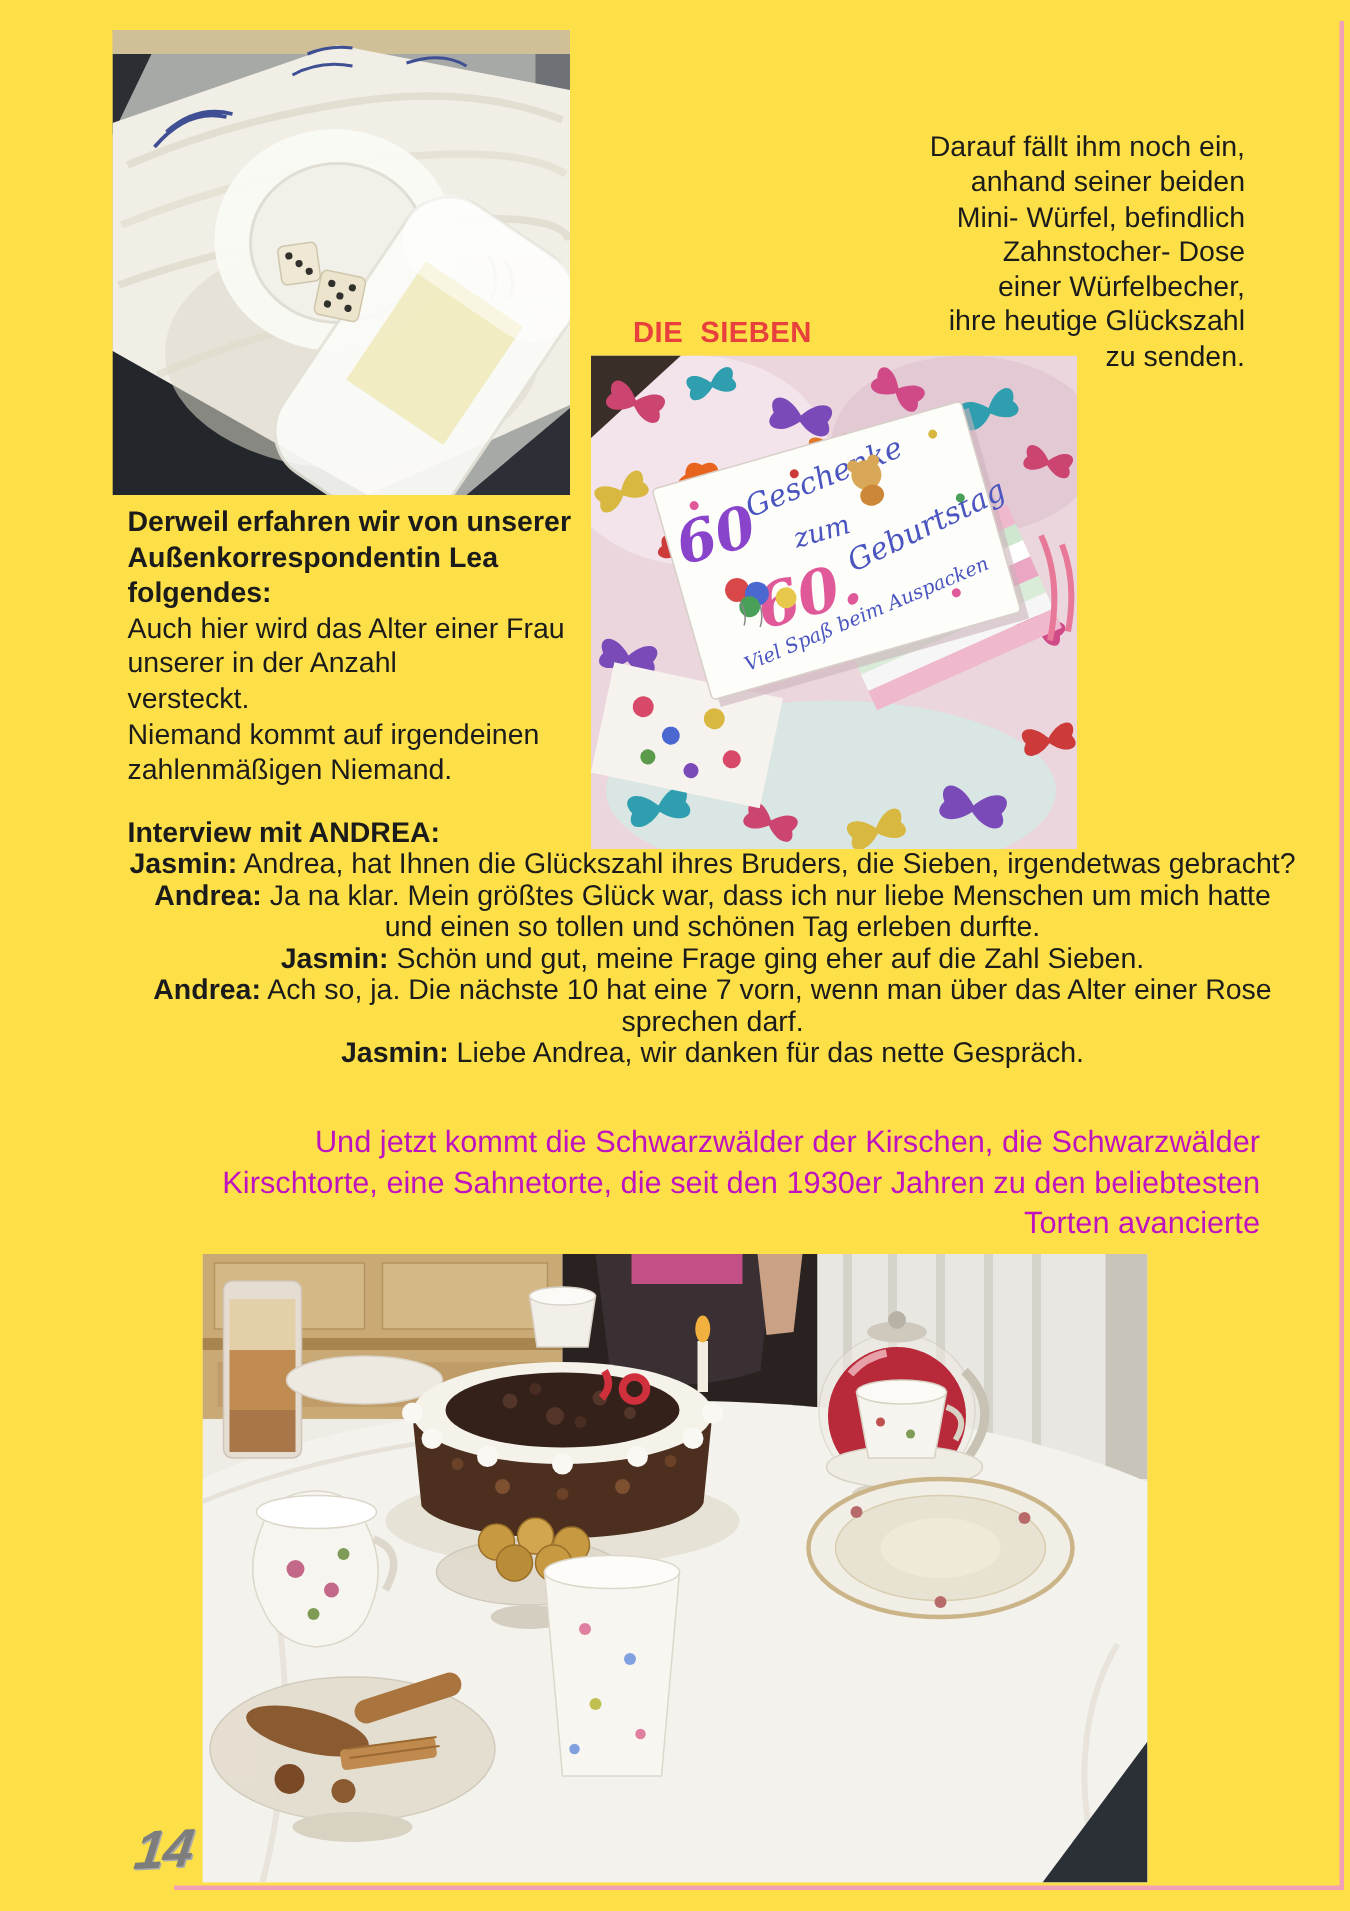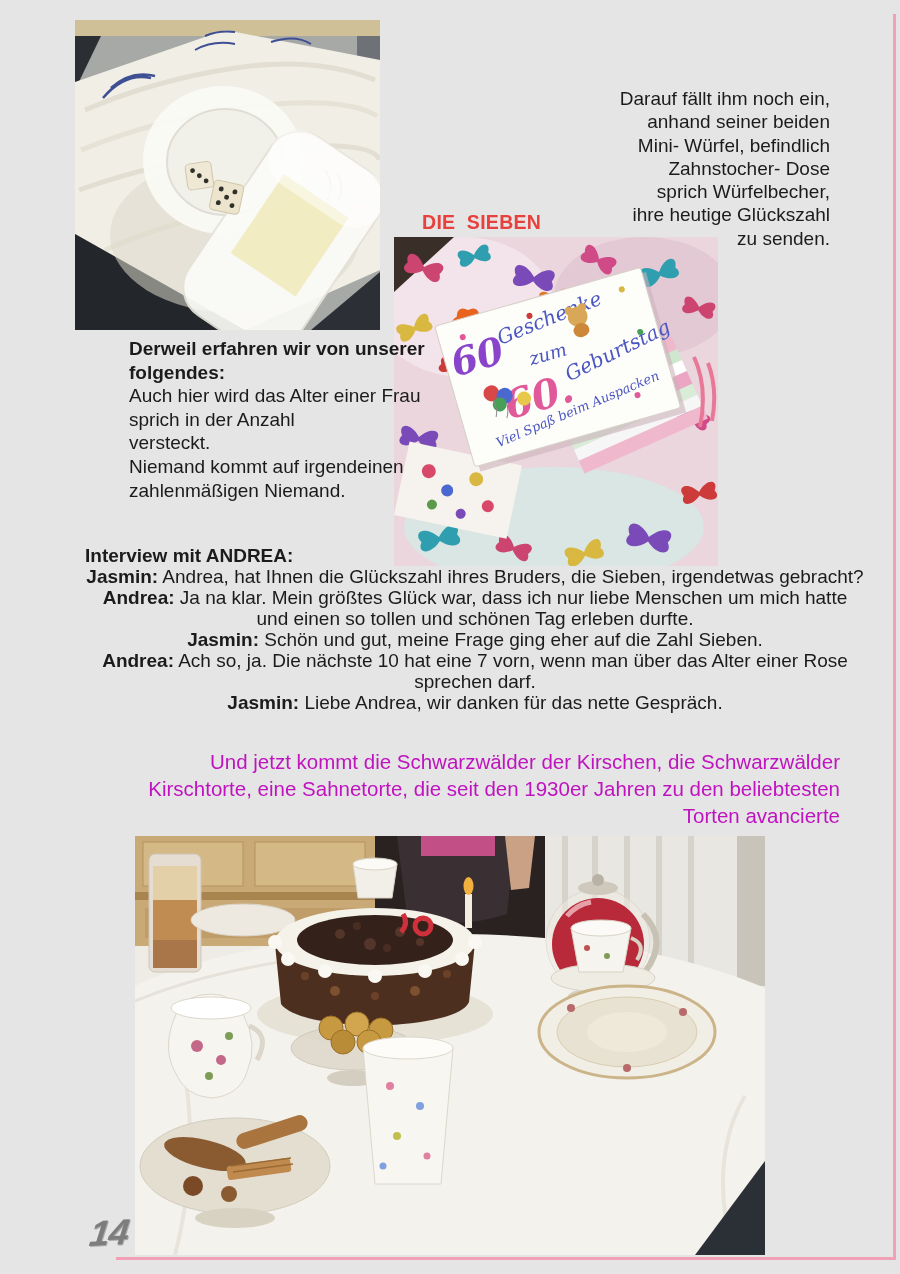--- a/index.html
+++ b/index.html
@@ -1,27 +1,27 @@
 <!DOCTYPE html>
 <html lang="de"><head>
 <meta charset="utf-8">
 <style>
   html,body{margin:0;padding:0;background:#ffffff;}
-  .page{position:relative;width:900px;height:1274px;background:#e5e5e5;overflow:hidden;
+  .page{position:relative;width:900px;height:1274px;background:#fde047;overflow:hidden;
         font-family:"Liberation Sans",sans-serif;color:#1b1b1b;}
   .photo{position:absolute;}
   .photo svg{display:block;width:100%;height:100%;}
   .photo-dice{left:75px;top:20px;width:305px;height:310px;}
   .photo-gifts{left:394px;top:237px;width:324px;height:329px;}
   .photo-table{left:135px;top:836px;width:630px;height:419px;}
   .r-intro{position:absolute;top:87px;left:550px;width:280px;text-align:right;
            font-size:19px;line-height:23.3px;}
   .die-sieben{position:absolute;left:390px;top:211px;font-size:19.5px;font-weight:bold;
               color:#e8403c;white-space:pre;letter-spacing:.3px;margin-left:32px;}
-  .lea{position:absolute;left:85px;top:337px;font-size:19px;line-height:23.6px;margin-left:44px;}
+  .lea{position:absolute;left:85px;top:337px;font-size:19px;line-height:23.6px;}
   .b{font-weight:bold;}
   .iv-head{position:absolute;left:85px;top:545px;font-size:19px;}
   .iv{position:absolute;left:85px;top:566px;width:780px;font-size:19px;line-height:21px;text-align:center;}
   .iv p{margin:0;}
   .caption{position:absolute;left:60px;top:748px;width:780px;text-align:right;
            font-size:20.5px;line-height:27px;color:#c013c0;}
   .pagenum{position:absolute;left:90px;top:1212px;font-size:36px;font-weight:bold;
            font-style:italic;color:#7d7d7d;transform:skewX(-10deg) rotate(-3deg);
            letter-spacing:-1px;text-shadow:1px 1px 0 #aaa;}
   .pink-v{position:absolute;left:893px;top:14px;width:3px;height:1244px;background:#f2a0b6;}
@@ -78,21 +78,21 @@
         </g>
       </g>
     </svg>
   </div>
 
   <div class="r-intro">
     <div>Darauf fällt ihm noch ein,</div>
     <div>anhand seiner beiden</div>
     <div>Mini- Würfel, befindlich</div>
     <div>Zahnstocher- Dose</div>
-    <div>sprich Würfelbecher,</div>
+    <div>einer Würfelbecher,</div>
     <div>ihre heutige Glückszahl</div>
     <div>zu senden.</div>
   </div>
 
   <div class="die-sieben">DIE  SIEBEN</div>
 
   <div class="photo photo-gifts">
     <svg viewBox="0 0 324 329">
       <defs>
         <path id="bf" d="M0,0 C-9,-11 -18,-7 -13,1 C-18,8 -9,12 0,3 C9,12 18,8 13,1 C18,-7 9,-11 0,0 Z"></path>
@@ -173,23 +173,24 @@
         <circle cx="252" cy="120" r="3" fill="#48a058"></circle>
           <circle cx="232" cy="180" r="3" fill="#e05a9a"></circle>
         <circle cx="150" cy="74" r="3" fill="#cc3a3a"></circle>
       </g>
       <path d="M300,120 q14,30 6,70 m8,-64 q10,26 4,58" stroke="#e87898" stroke-width="4" fill="none"></path>
     </svg>
   </div>
 
   <div class="lea">
     <div class="b">Derweil erfahren wir von unserer</div>
+    <div class="b">Außenkorrespondentin Lea</div>
     <div class="b">folgendes:</div>
     <div>Auch hier wird das Alter einer Frau</div>
-    <div>sprich in der Anzahl</div>
+    <div>unserer in der Anzahl</div>
     <div>versteckt.</div>
     <div>Niemand kommt auf irgendeinen</div>
     <div>zahlenmäßigen Niemand.</div>
   </div>
 
   <div class="iv-head b">Interview mit ANDREA:</div>
   <div class="iv">
     <p><b>Jasmin:</b><span> Andrea, hat Ihnen die Glückszahl ihres Bruders, die Sieben, irgendetwas gebracht?</span></p>
     <p><b>Andrea:</b><span> Ja na klar. Mein größtes Glück war, dass ich nur liebe Menschen um mich hatte und einen so tollen und schönen Tag erleben durfte.</span></p>
     <p><b>Jasmin:</b><span> Schön und gut, meine Frage ging eher auf die Zahl Sieben.</span></p>

